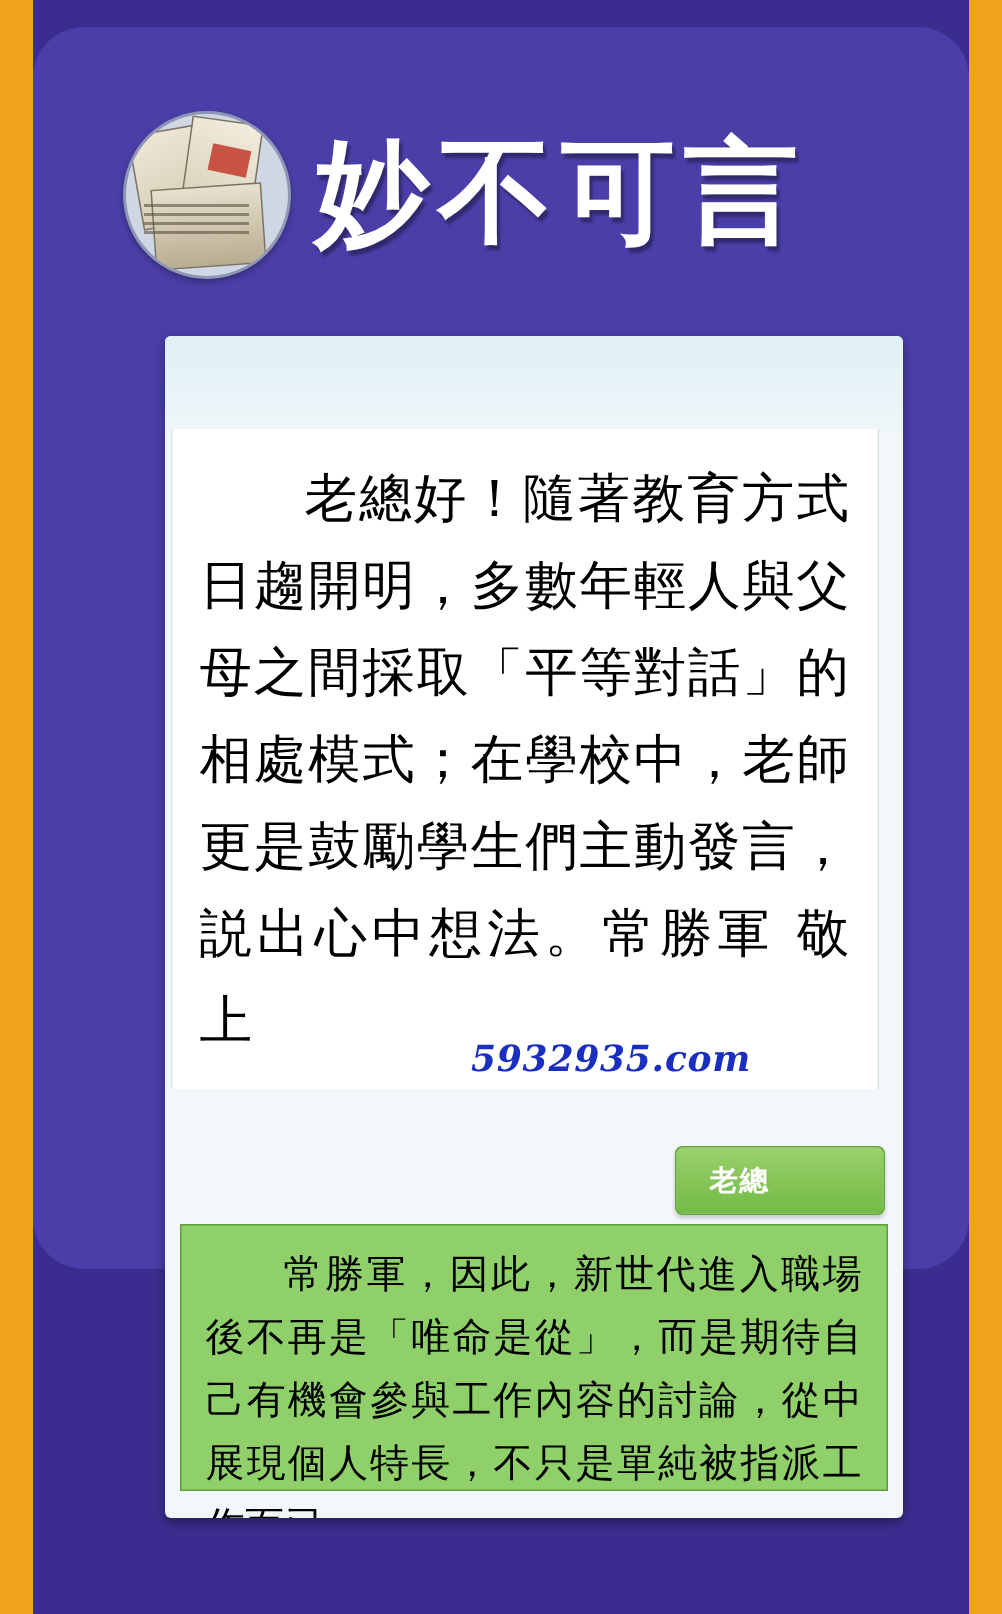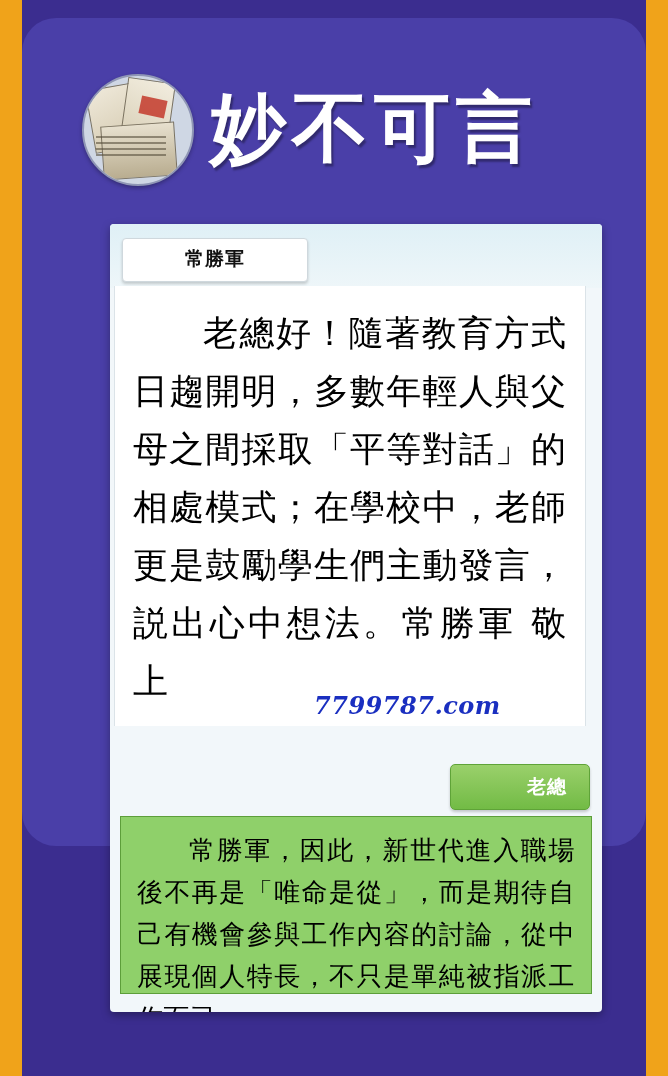--- a/index.html
+++ b/index.html
@@ -202,21 +202,21 @@
     min-width: 140px;
     padding: 9px 22px;
     background: linear-gradient(180deg,#9ad06b 0%, #72bb45 100%);
     border: 1px solid #5fa338;
     border-radius: 5px;
     box-shadow: 0 2px 3px rgba(0,0,0,0.2);
     font-family: "DejaVu Sans", sans-serif;
     font-size: 19px;
     font-weight: bold;
     color: #ffffff;
-    text-align: right;
+    text-align: left;
     letter-spacing: 1px;
     box-sizing: border-box;
   }
 
   
   .answer-block {
     position: absolute;
     left: 10px;
     top: 592px;
     width: 472px;
@@ -254,27 +254,26 @@
         <div class="stamp-c"></div>
         <div class="scribble"></div>
         <div class="red-mark"></div>
       </div>
       <div class="site-title">妙不可言</div>
     </div>
 
     <div class="panel">
       <div class="panel-top-wash"></div>
 
-      <div class="tag-asker">常勝軍</div>
 
       <div class="question-block">
         <div class="question-text">老總好！隨著教育方式日趨開明，多數年輕人與父母之間採取「平等對話」的相處模式；在學校中，老師更是鼓勵學生們主動發言，説出心中想法。常勝軍 敬上</div>
       </div>
 
-      <div class="watermark">7799787.com</div>
+      <div class="watermark">5932935.com</div>
 
       <div class="tag-answerer">老總</div>
 
       <div class="answer-block">
         <div class="answer-text">常勝軍，因此，新世代進入職場後不再是「唯命是從」，而是期待自己有機會參與工作內容的討論，從中展現個人特長，不只是單純被指派工作而已。</div>
       </div>
     </div>
 
   </div>
 </div>

